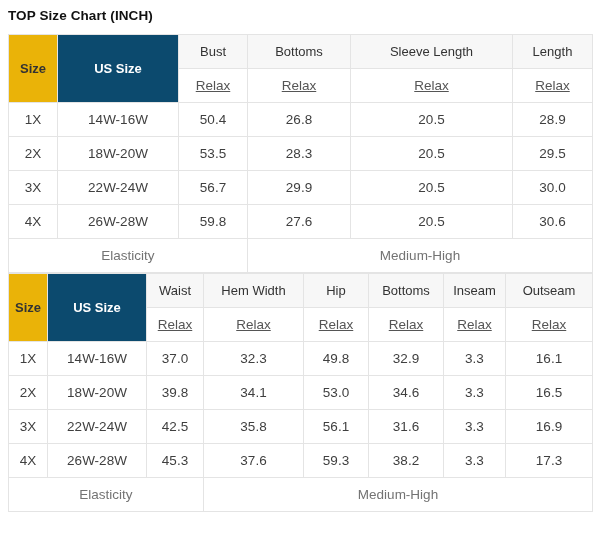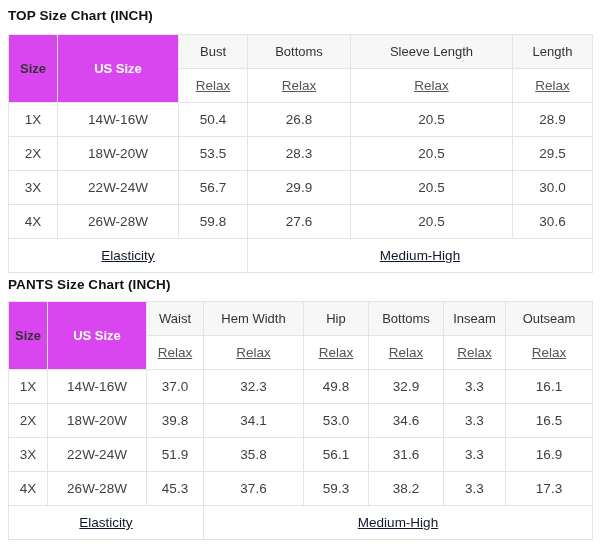--- a/index.html
+++ b/index.html
@@ -43,27 +43,27 @@
   }
   
   th.measure {
     background: #f7f7f7;
     font-size: 13px;
     font-weight: normal;
     color: #333333;
   }
   
   th.corner-size {
-    background: #d946ef;
+    background: #eab308;
     font-size: 13px;
     font-weight: bold;
     color: #333333;
   }
   th.corner-us {
-    background: #d946ef;
+    background: #0c4a6e;
     border: 1px solid #4a4a4a;
     color: #ffffff;
     font-size: 13px;
     font-weight: bold;
   }
   
   tr.fit-row td {
     background: #ffffff;
     font-size: 13.5px;
     font-weight: normal;
@@ -73,22 +73,21 @@
   
   tr.data-row td {
     background: #ffffff;
     font-size: 13.5px;
     color: #3f3f3f;
   }
   
   tr.elastic-row td {
     background: #ffffff;
     font-size: 13.5px;
-    color: #0f172a;
-    text-decoration: underline;
+    color: #737373;
   }
 </style>
 </head>
 <body>
 
 <div class="page">
 
   <div class="chart-title">TOP Size Chart (INCH)</div>
 
   <table class="size-table">
@@ -147,21 +146,20 @@
       <td>20.5</td>
       <td>30.6</td>
     </tr>
     <tr class="elastic-row">
       <td colspan="3">Elasticity</td>
       <td colspan="3">Medium-High</td>
     </tr>
   </tbody>
     </table>
 
-  <div class="chart-title second">PANTS Size Chart (INCH)</div>
 
   <table class="size-table">
     <colgroup>
       <col style="width:39px">
         <col style="width:99px">
         <col style="width:57px">
         <col style="width:100px">
       <col style="width:65px">
         <col style="width:75px">
         <col style="width:62px">
@@ -202,21 +200,21 @@
       <td>39.8</td>
       <td>34.1</td>
       <td>53.0</td>
       <td>34.6</td>
       <td>3.3</td>
       <td>16.5</td>
     </tr>
     <tr class="data-row">
       <td>3X</td>
       <td>22W-24W</td>
-      <td>51.9</td>
+      <td>42.5</td>
       <td>35.8</td>
       <td>56.1</td>
       <td>31.6</td>
       <td>3.3</td>
       <td>16.9</td>
     </tr>
     <tr class="data-row">
       <td>4X</td>
       <td>26W-28W</td>
       <td>45.3</td>

